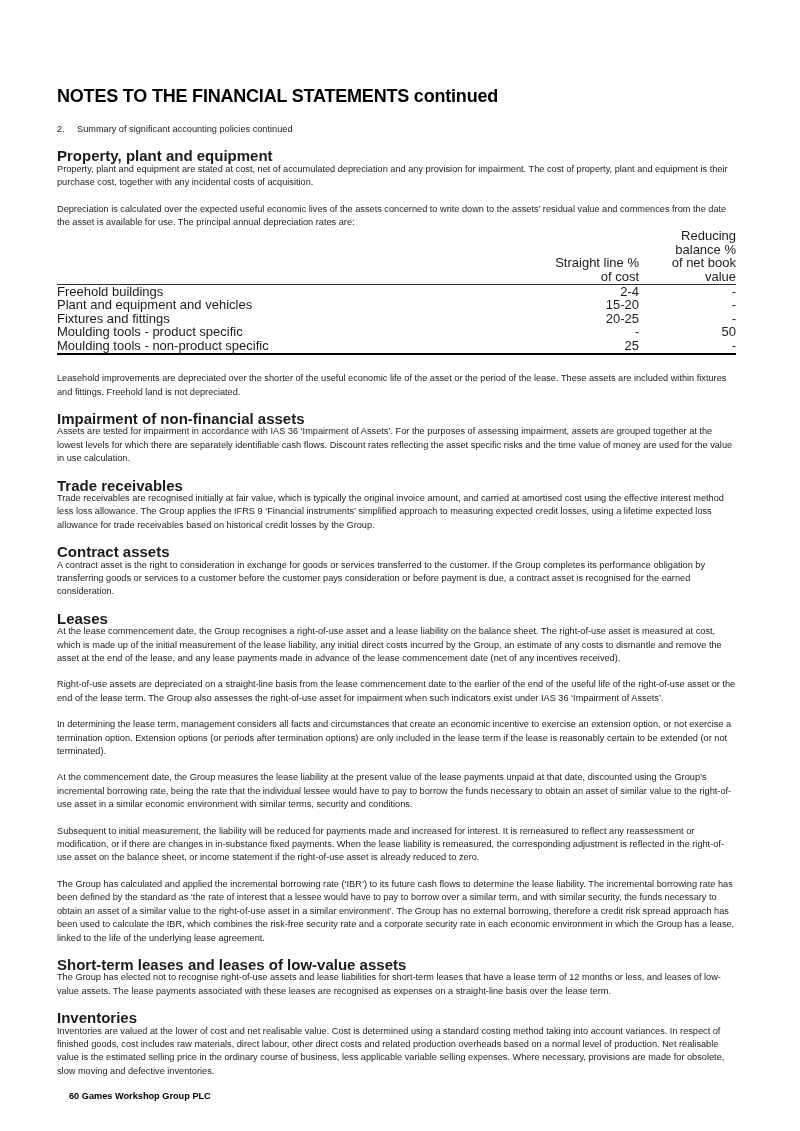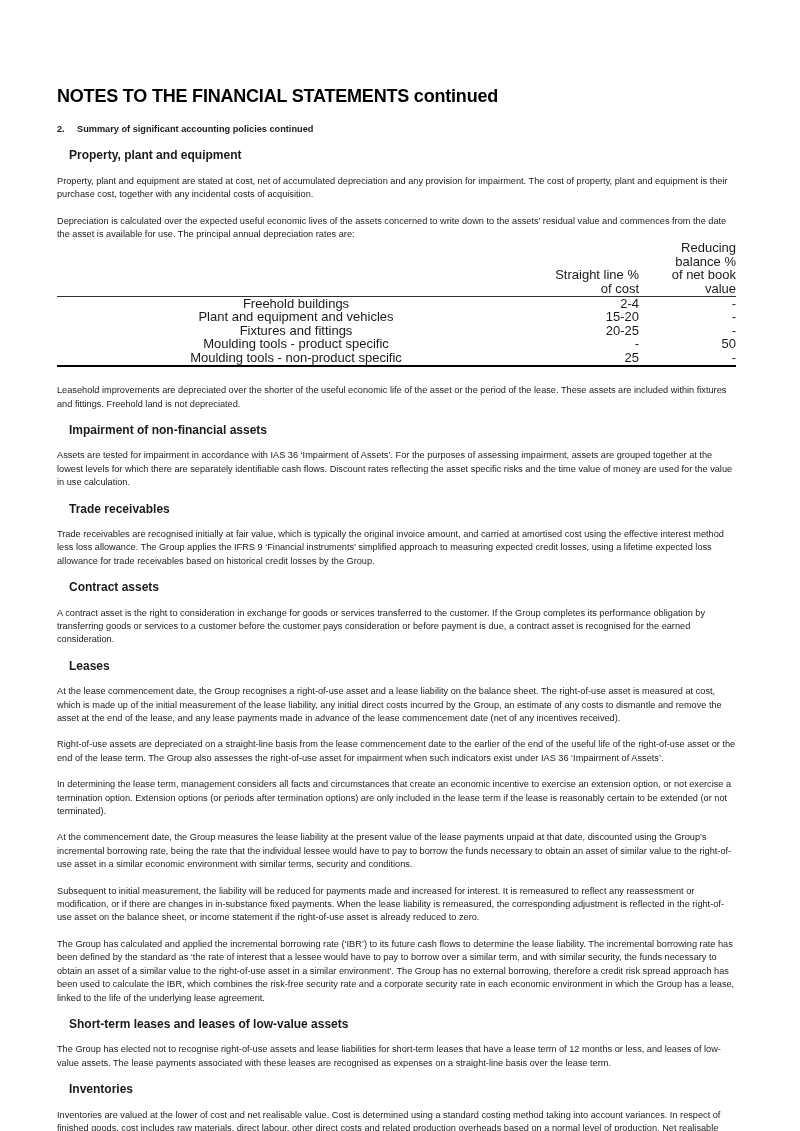--- a/index.html
+++ b/index.html
@@ -25,31 +25,31 @@
   }
   .doc-title {
     font-size: 18px;
     line-height: 20px;
     font-weight: bold;
     letter-spacing: -0.2px;
     margin: 0 0 17px 0;
     color: #000;
   }
   .section-heading {
-    font-weight: bold;
+    font-weight: normal;
     margin: 0 0 13px 0;
   }
   .section-heading .sec-num {
     display: inline-block;
     width: 20px;
   }
   .block-heading {
-    font-size: 12px;
+    font-size: 15px;
     font-weight: bold;
-    margin: 12px;
+    margin: 0;
   }
   p.body-para {
     margin: 0 0 13px 0;
   }
   p.body-para.tight {
     margin-bottom: 0;
   }
   table.rates {
     width: 100%;
     border-collapse: collapse;
@@ -67,21 +67,21 @@
     vertical-align: bottom;
   }
   table.rates thead th {
     text-align: right;
     border-bottom: 1px solid #2f2f2f;
     padding-bottom: 1px;
   }
   table.rates thead th.empty { border-bottom: 1px solid #2f2f2f; }
   table.rates thead .th-line { display: block; }
   table.rates td.num { text-align: right; }
-  table.rates td.label { text-align: center; }
+  table.rates td.label { text-align: left; }
   table.rates tbody tr:last-child td {
     border-bottom: 2.6px solid #000;
     padding-bottom: 1px;
   }
   .page-footer {
     font-weight: bold;
     margin: 12px;
     color: #000;
   }
 </style>

